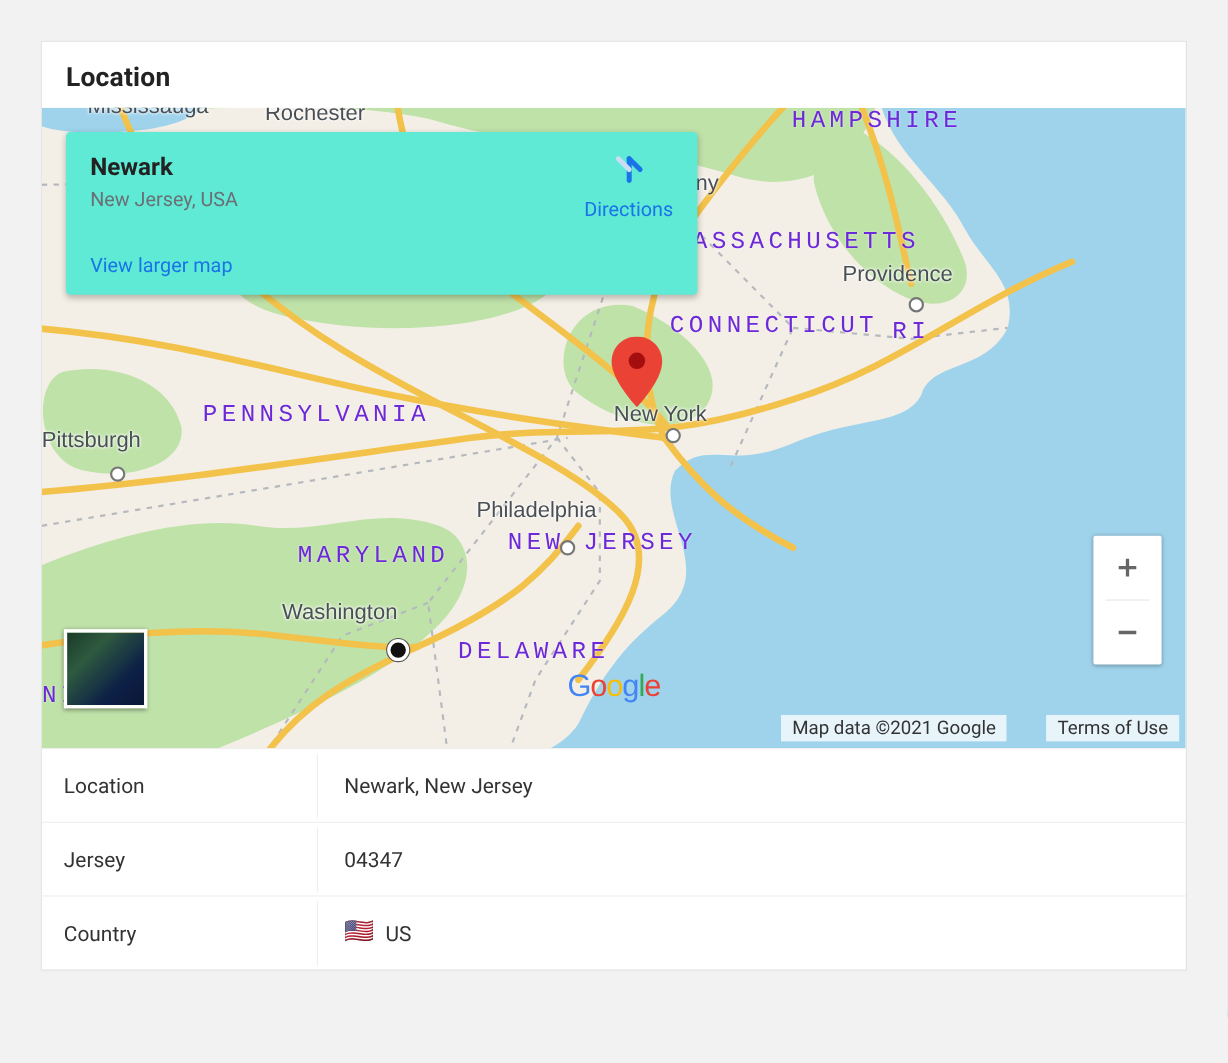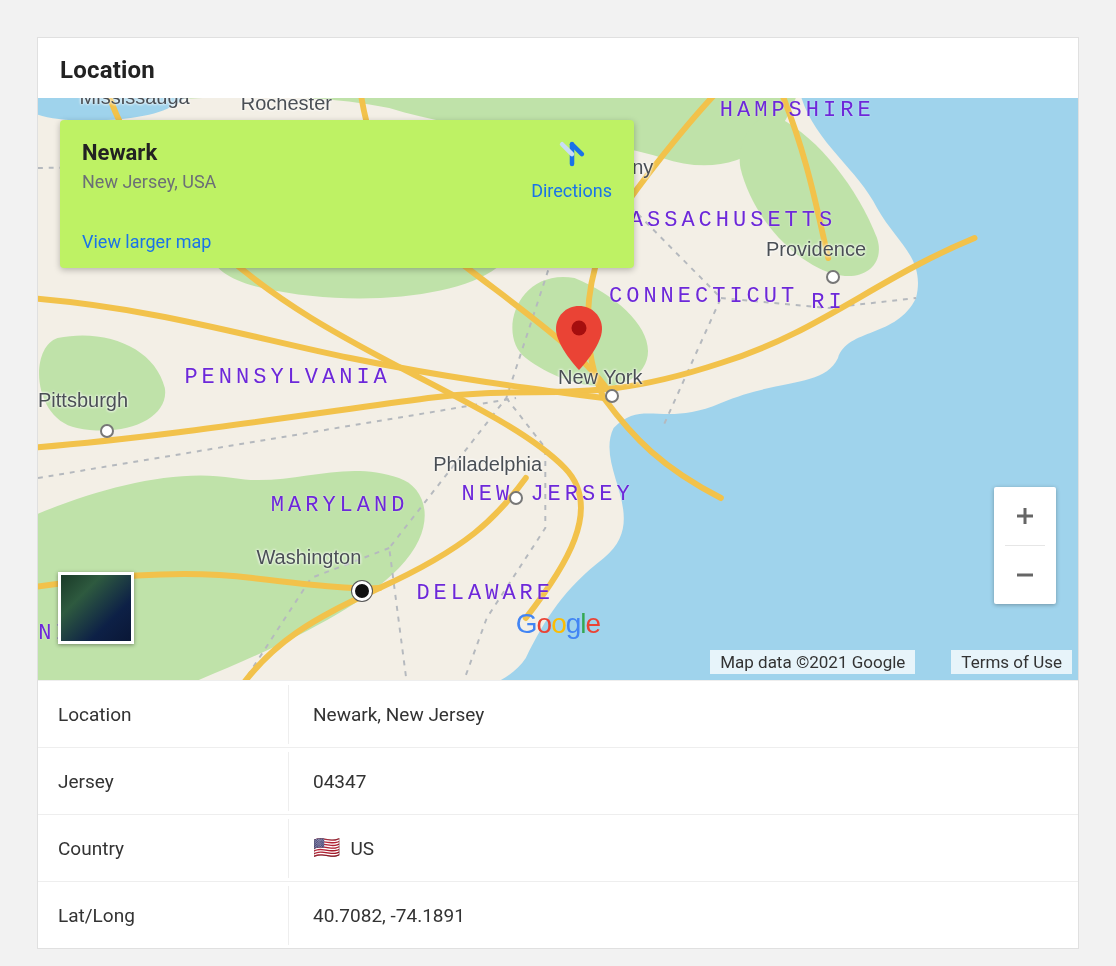--- a/index.html
+++ b/index.html
@@ -38,21 +38,21 @@
     width: 100%;
     height: 100%;
   }
 
   
   .info-card {
     position: absolute;
     top: 22px;
     left: 22px;
     width: 530px;
-    background: #bef264;
+    background: #5eead4;
     border-radius: 4px;
     box-shadow: 0 2px 6px rgba(0,0,0,0.25);
     padding: 20px 22px 16px 22px;
     display: flex;
     flex-direction: column;
   }
   .info-top {
     display: flex;
     justify-content: space-between;
   }
@@ -397,22 +397,16 @@
             <span>04347</span>
           </div>
         </div>
         <div class="info-row">
           <div class="info-key">Country</div>
           <div class="info-val">
             <span class="flag">🇺🇸</span>
             <span>US</span>
           </div>
         </div>
-        <div class="info-row" style="border-bottom: none;">
-          <div class="info-key">Lat/Long</div>
-          <div class="info-val">
-            <span>40.7082, -74.1891</span>
-          </div>
-        </div>
       </div>
 
   </div>
 </div>
 
 </body></html>

